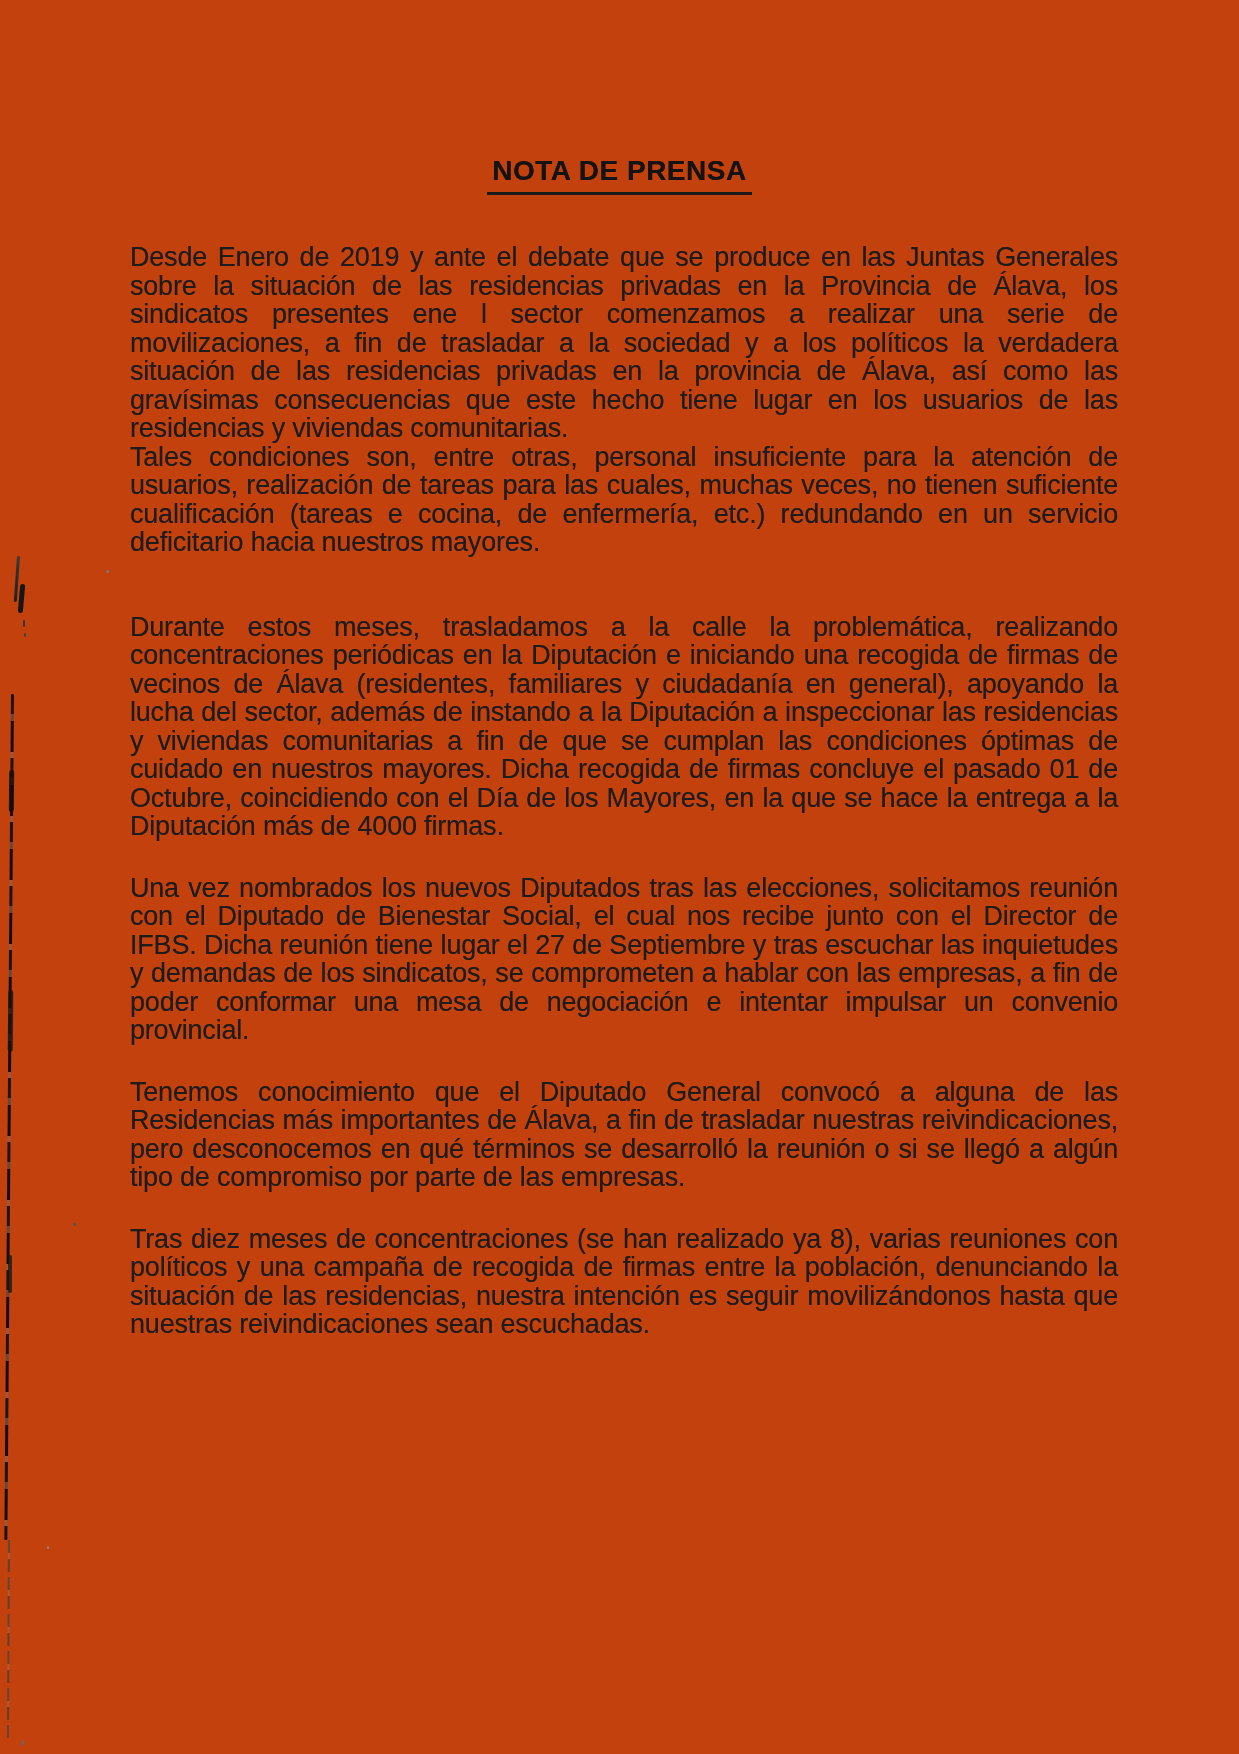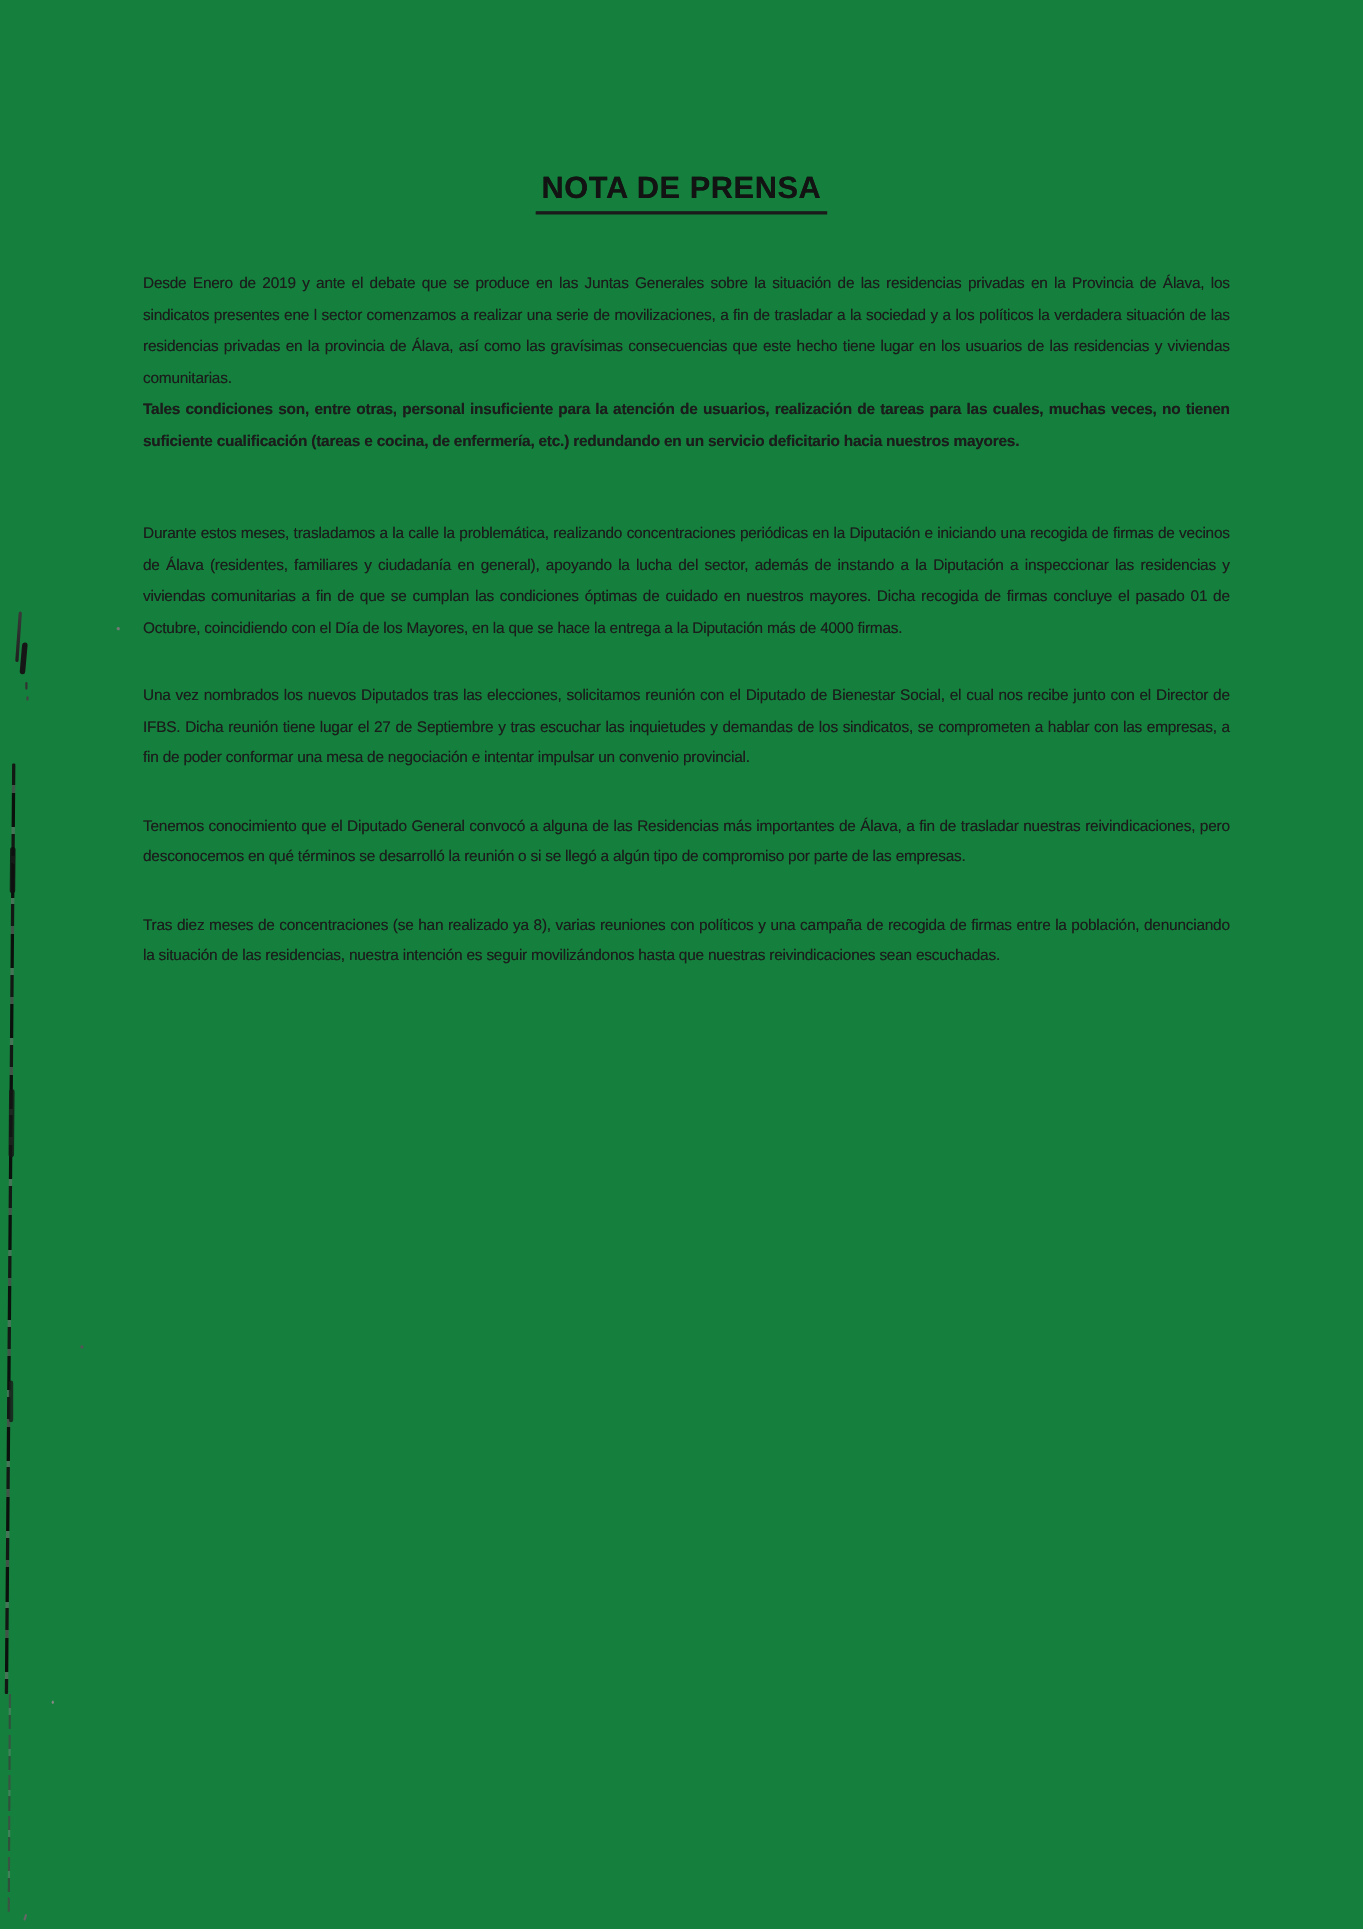--- a/index.html
+++ b/index.html
@@ -4,21 +4,21 @@
 <style>
   html, body {
     margin: 0;
     padding: 0;
     background: #e8e8e8;
   }
   .page {
     position: relative;
     width: 1239px;
     height: 1754px;
-    background: #15803d;
+    background: #c2410c;
     overflow: hidden;
     font-family: "Liberation Sans", sans-serif;
   }
   .doc-title {
     position: absolute;
     top: 154px;
     left: 0;
     width: 100%;
     margin: 0;
     text-align: center;
@@ -32,36 +32,35 @@
   .doc-title .title-text {
     display: inline-block;
     border-bottom: 3px solid #1a1a1a;
     padding: 0 5px 4px 5px;
   }
   .content {
     position: absolute;
     top: 243px;
     left: 130px;
     width: 988px;
-    font-size: 14px;
+    font-size: 27px;
     line-height: 28.5px;
     letter-spacing: -0.2px;
     text-align: justify;
     color: #1c1c1c;
     text-shadow: 0 0 0.5px rgba(20,20,20,0.55);
   }
   .content p {
     margin: 0 0 33px 0;
   }
   .content p.no-gap {
     margin-bottom: 0;
   }
   .content p.big-gap {
     margin-bottom: 56px;
-    font-weight: bold;
   }
   
   .artifact {
     position: absolute;
     background: #222;
   }
   .a-hook {
     left: 17px; top: 556px; width: 3px; height: 46px;
     background: linear-gradient(180deg, #3a3a3a, #1f1f1f);
     border-radius: 2px;

